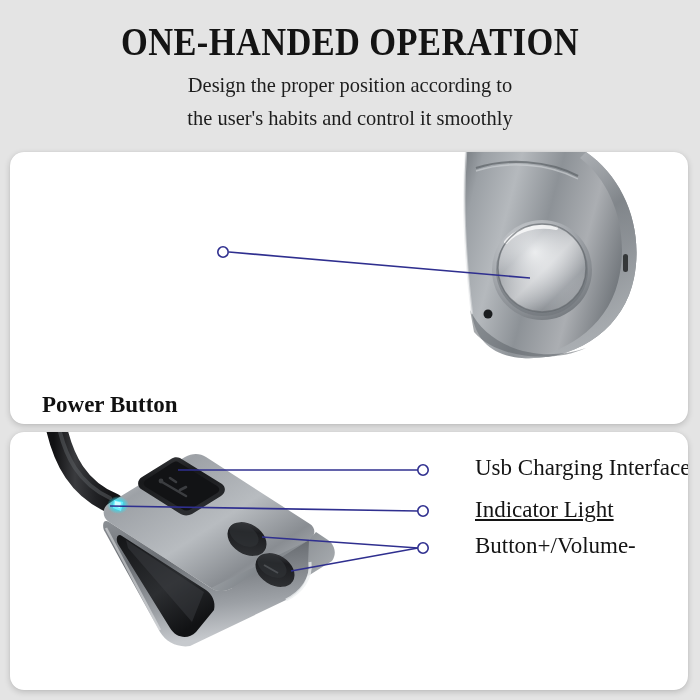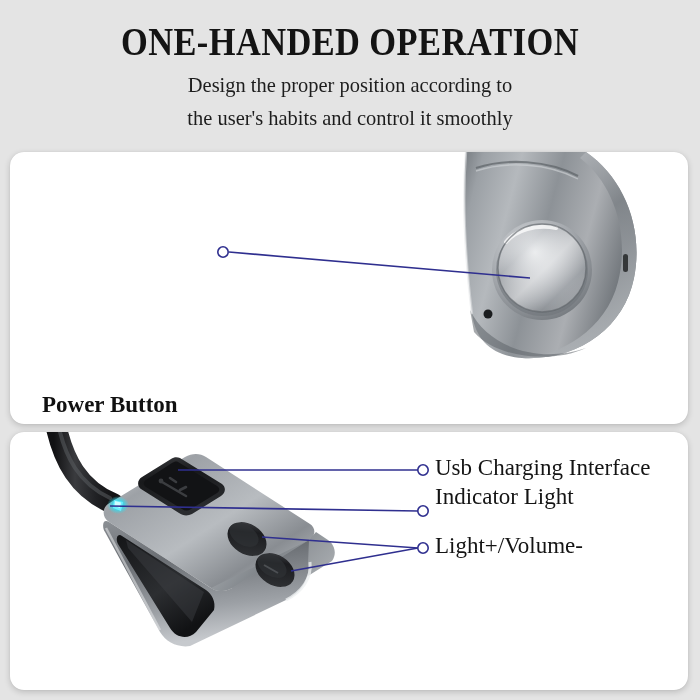--- a/index.html
+++ b/index.html
@@ -49,21 +49,21 @@
     position:absolute;font-weight:700;font-size:23px;color:#111;
     font-family:"Liberation Serif","DejaVu Serif",serif;white-space:nowrap;text-align:center;
   }
 
   
   .leader-svg{position:absolute;left:0;top:0;width:700px;height:700px;pointer-events:none;}
 
   
   .rlabel{
     position:absolute;font-size:23px;color:#141414;
-    font-family:"Liberation Serif","DejaVu Serif",serif;white-space:nowrap;
+    font-family:"Liberation Serif","DejaVu Serif",serif;white-space:nowrap;margin-left:40px;
   }
 
   
   .art{position:absolute;}
 </style>
 </head>
 <body style="background: rgb(228, 228, 228);">
 
 <div id="root">
 
@@ -249,22 +249,22 @@
         <ellipse cx="234" cy="103" rx="16" ry="10" fill="#303336" opacity="0.65" transform="rotate(32 234 103)"></ellipse>
       </g>
       <g>
         <ellipse cx="265" cy="138" rx="21" ry="15" fill="url(#volBtn)" transform="rotate(32 265 138)"></ellipse>
         <ellipse cx="262" cy="134" rx="16" ry="10" fill="#303336" opacity="0.65" transform="rotate(32 262 134)"></ellipse>
         <path d="M254,133 L268,141" stroke="#55585c" stroke-width="2" opacity="0.8"></path>
       </g>
     </svg>
 
     <div class="rlabel" style="left:425px;top:23px;">Usb Charging Interface</div>
-    <div class="rlabel" style="left:425px;top:52px;">Indicator Light</div>
-    <div class="rlabel" style="left:425px;top:101px;">Light+/Volume-</div>
+    <div class="rlabel" style="left:425px;top:65px;text-decoration:underline;">Indicator Light</div>
+    <div class="rlabel" style="left:425px;top:101px;">Button+/Volume-</div>
   </div>
 
   <svg class="leader-svg" viewBox="0 0 700 700">
 
     <line x1="229" y1="252" x2="530" y2="278" stroke="#2f2f8f" stroke-width="1.6"></line>
     <circle cx="223" cy="252" r="5.2" fill="#ffffff" stroke="#2f2f8f" stroke-width="1.6"></circle>
 
     <line x1="418" y1="470" x2="178" y2="470" stroke="#2f2f8f" stroke-width="1.6"></line>
     <circle cx="423" cy="470" r="5.2" fill="#ffffff" stroke="#2f2f8f" stroke-width="1.6"></circle>
 

